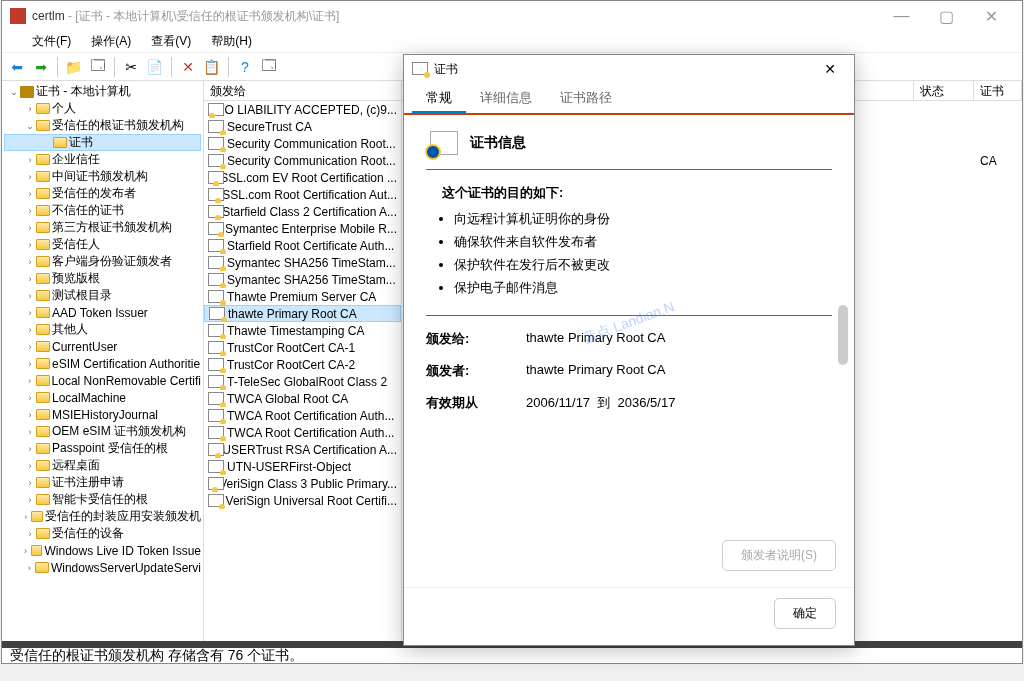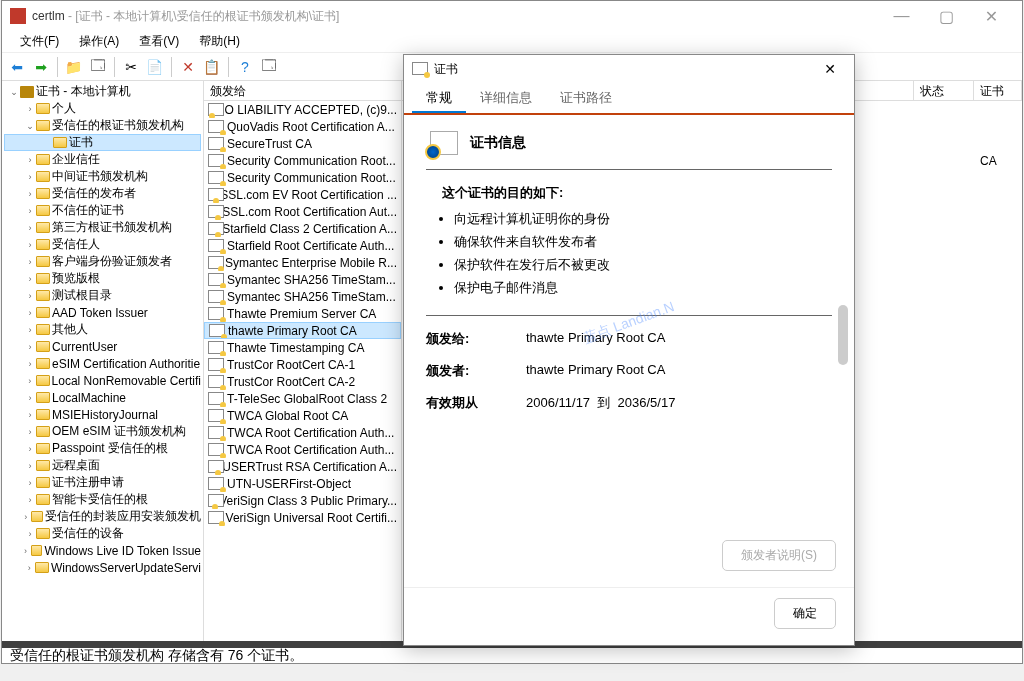--- a/index.html
+++ b/index.html
@@ -4,21 +4,21 @@
 <style>
 * { box-sizing: border-box; margin: 0; padding: 0; font-family: "Microsoft YaHei", "Segoe UI", sans-serif; }
 body { background: #f0f0f0; height: 681px; width: 1024px; overflow: hidden; position: relative; }
 .window { background: #fff; border: 1px solid #888; width: 1022px; height: 664px; position: absolute; top: 0; left: 1px; display: flex; flex-direction: column; }
 .titlebar { height: 30px; background: #fff; display: flex; align-items: center; padding: 0 8px; }
 .titlebar-icon { width: 16px; height: 16px; background: #c0392b; margin-right: 6px; }
 .titlebar-text { font-size: 12px; color: #999; flex: 1; }
 .titlebar-text .dark { color: #333; }
 .win-controls { display: flex; gap: 0; }
 .win-btn { width: 45px; height: 28px; display: flex; align-items: center; justify-content: center; color: #999; cursor: pointer; }
-.menubar { height: 22px; display: flex; padding: 0 8px; font-size: 12px; border-bottom: 1px solid #eee; }
+.menubar { height: 22px; display: flex; padding: 0 20px; font-size: 12px; border-bottom: 1px solid #eee; }
 .menu-item { padding: 2px 10px; cursor: pointer; }
 .toolbar { height: 28px; display: flex; align-items: center; padding: 2px 4px; border-bottom: 1px solid #ddd; gap: 2px; }
 .tool-btn { width: 22px; height: 22px; display: flex; align-items: center; justify-content: center; cursor: pointer; font-size: 14px; }
 .tool-sep { width: 1px; height: 20px; background: #ccc; margin: 0 3px; }
 .content { flex: 1; display: flex; overflow: hidden; }
 .tree-panel { width: 202px; border-right: 1px solid #ddd; overflow-y: auto; font-size: 12px; padding: 2px; }
 .tree-row { display: flex; align-items: center; height: 17px; padding: 0; white-space: nowrap; cursor: pointer; }
 .tree-row.selected { background: #cce8ff; border: 1px solid #99d1ff; }
 .tree-indent { display: inline-block; }
 .tree-exp { width: 12px; font-size: 9px; color: #666; text-align: center; display: inline-block; }
@@ -290,24 +290,20 @@
       </div>
     <div class="mid-panel">
       <div class="mid-header">颁发给</div>
       <div id="midlist">
           <div class="mid-row">
             <span class="cert-icon"></span>
             <span>NO LIABILITY ACCEPTED, (c)9...</span>
           </div>
           <div class="mid-row">
             <span class="cert-icon"></span>
-            <span>QuoVadis Root Certification A...</span>
-          </div>
-          <div class="mid-row">
-            <span class="cert-icon"></span>
             <span>SecureTrust CA</span>
           </div>
           <div class="mid-row">
             <span class="cert-icon"></span>
             <span>Security Communication Root...</span>
           </div>
           <div class="mid-row">
             <span class="cert-icon"></span>
             <span>Security Communication Root...</span>
           </div>
@@ -318,25 +314,25 @@
           <div class="mid-row">
             <span class="cert-icon"></span>
             <span>SSL.com Root Certification Aut...</span>
           </div>
           <div class="mid-row">
             <span class="cert-icon"></span>
             <span>Starfield Class 2 Certification A...</span>
           </div>
           <div class="mid-row">
             <span class="cert-icon"></span>
+            <span>Symantec Enterprise Mobile R...</span>
+          </div>
+          <div class="mid-row">
+            <span class="cert-icon"></span>
             <span>Starfield Root Certificate Auth...</span>
-          </div>
-          <div class="mid-row">
-            <span class="cert-icon"></span>
-            <span>Symantec Enterprise Mobile R...</span>
           </div>
           <div class="mid-row">
             <span class="cert-icon"></span>
             <span>Symantec SHA256 TimeStam...</span>
           </div>
           <div class="mid-row">
             <span class="cert-icon"></span>
             <span>Symantec SHA256 TimeStam...</span>
           </div>
           <div class="mid-row">

